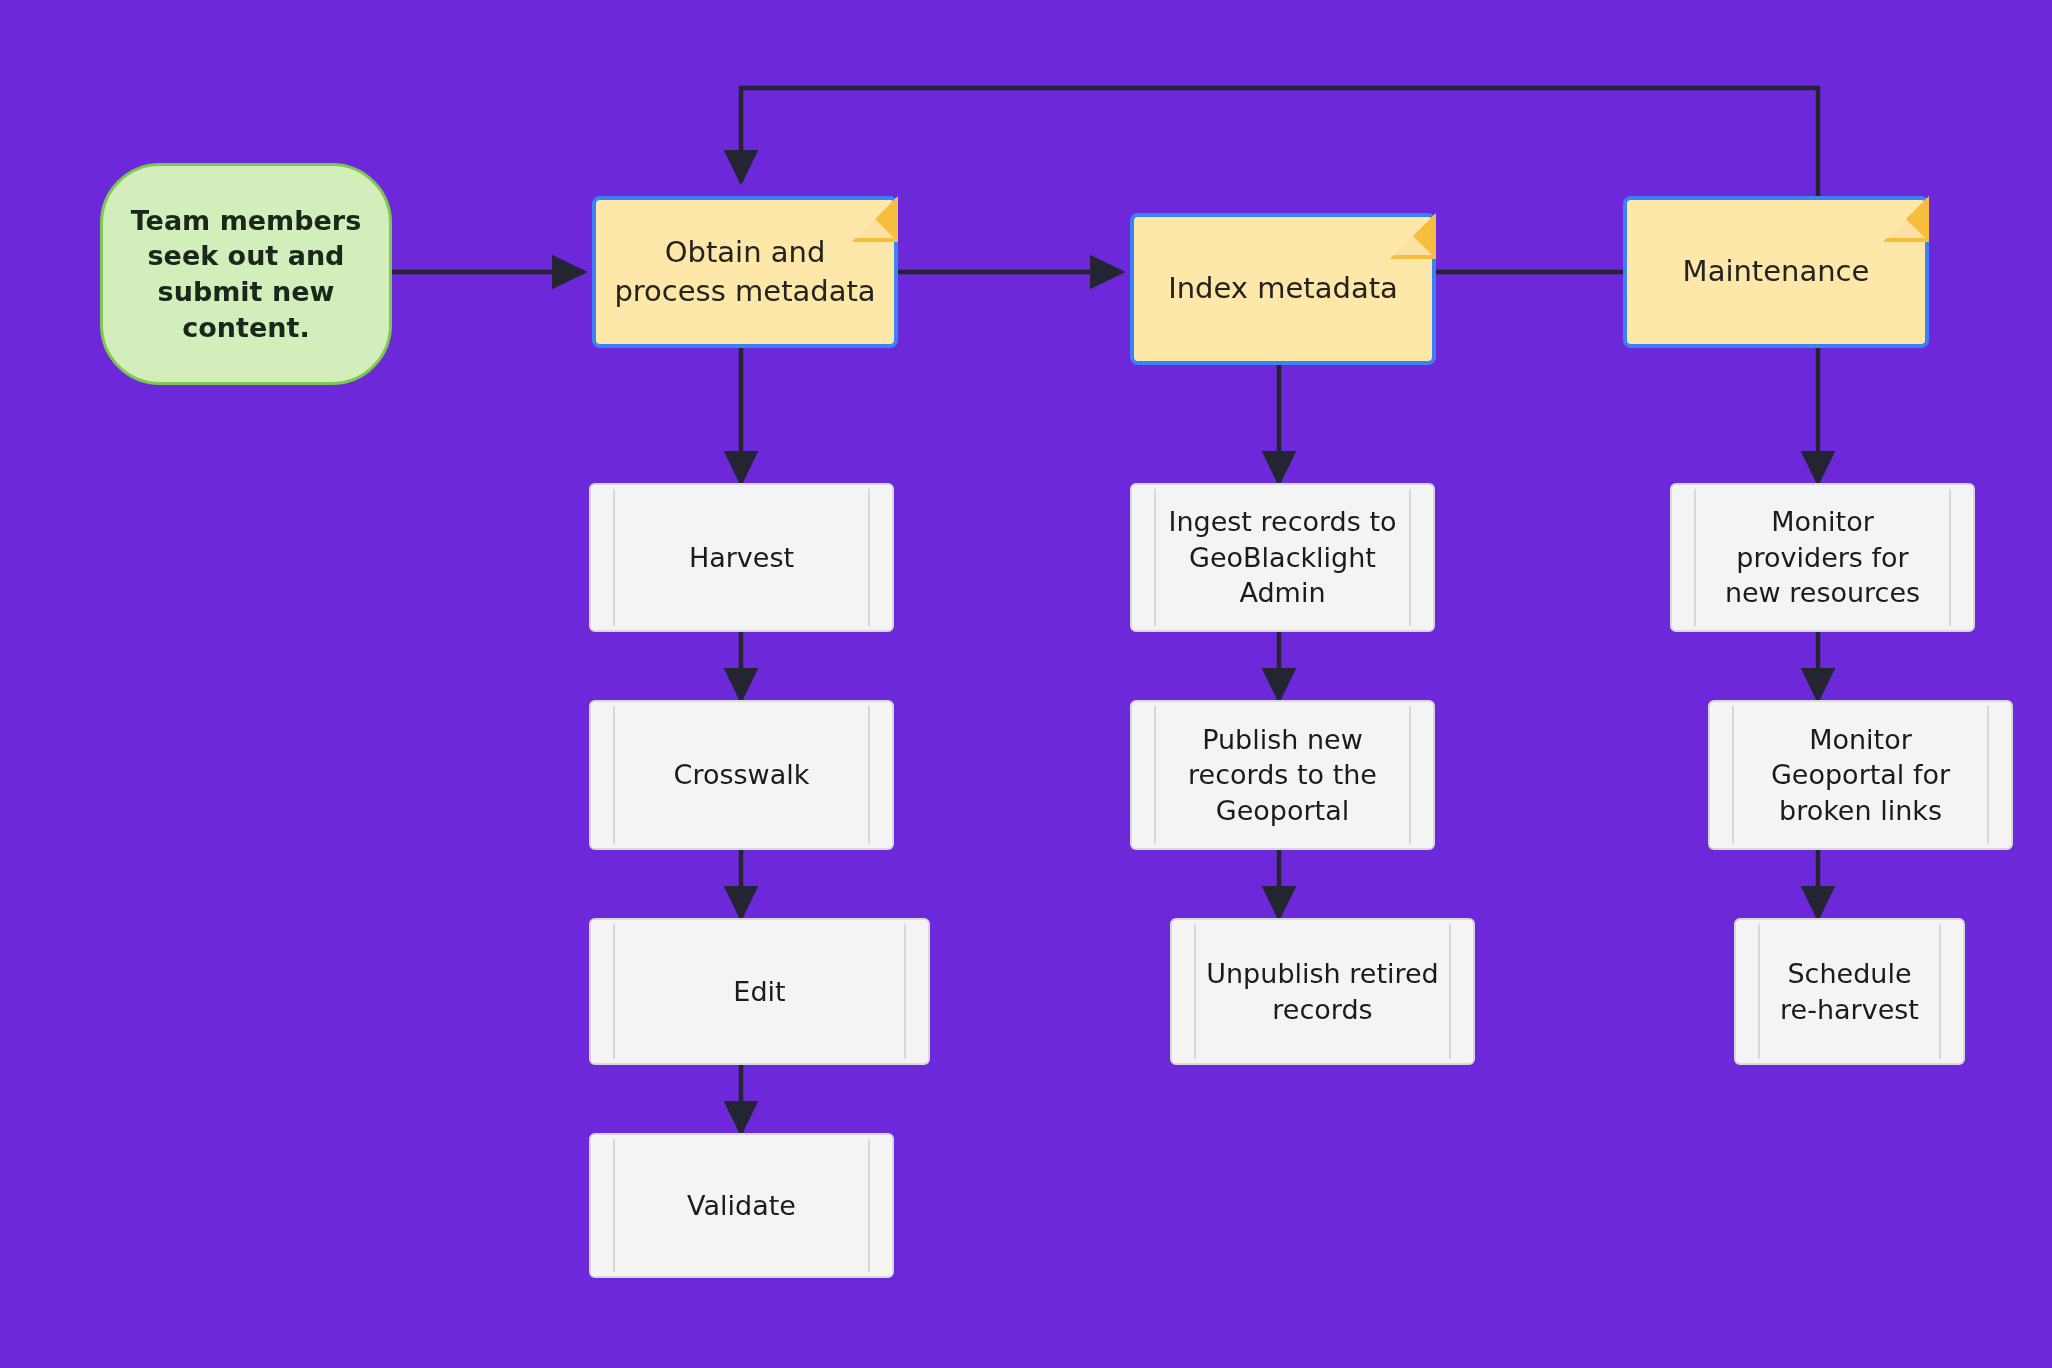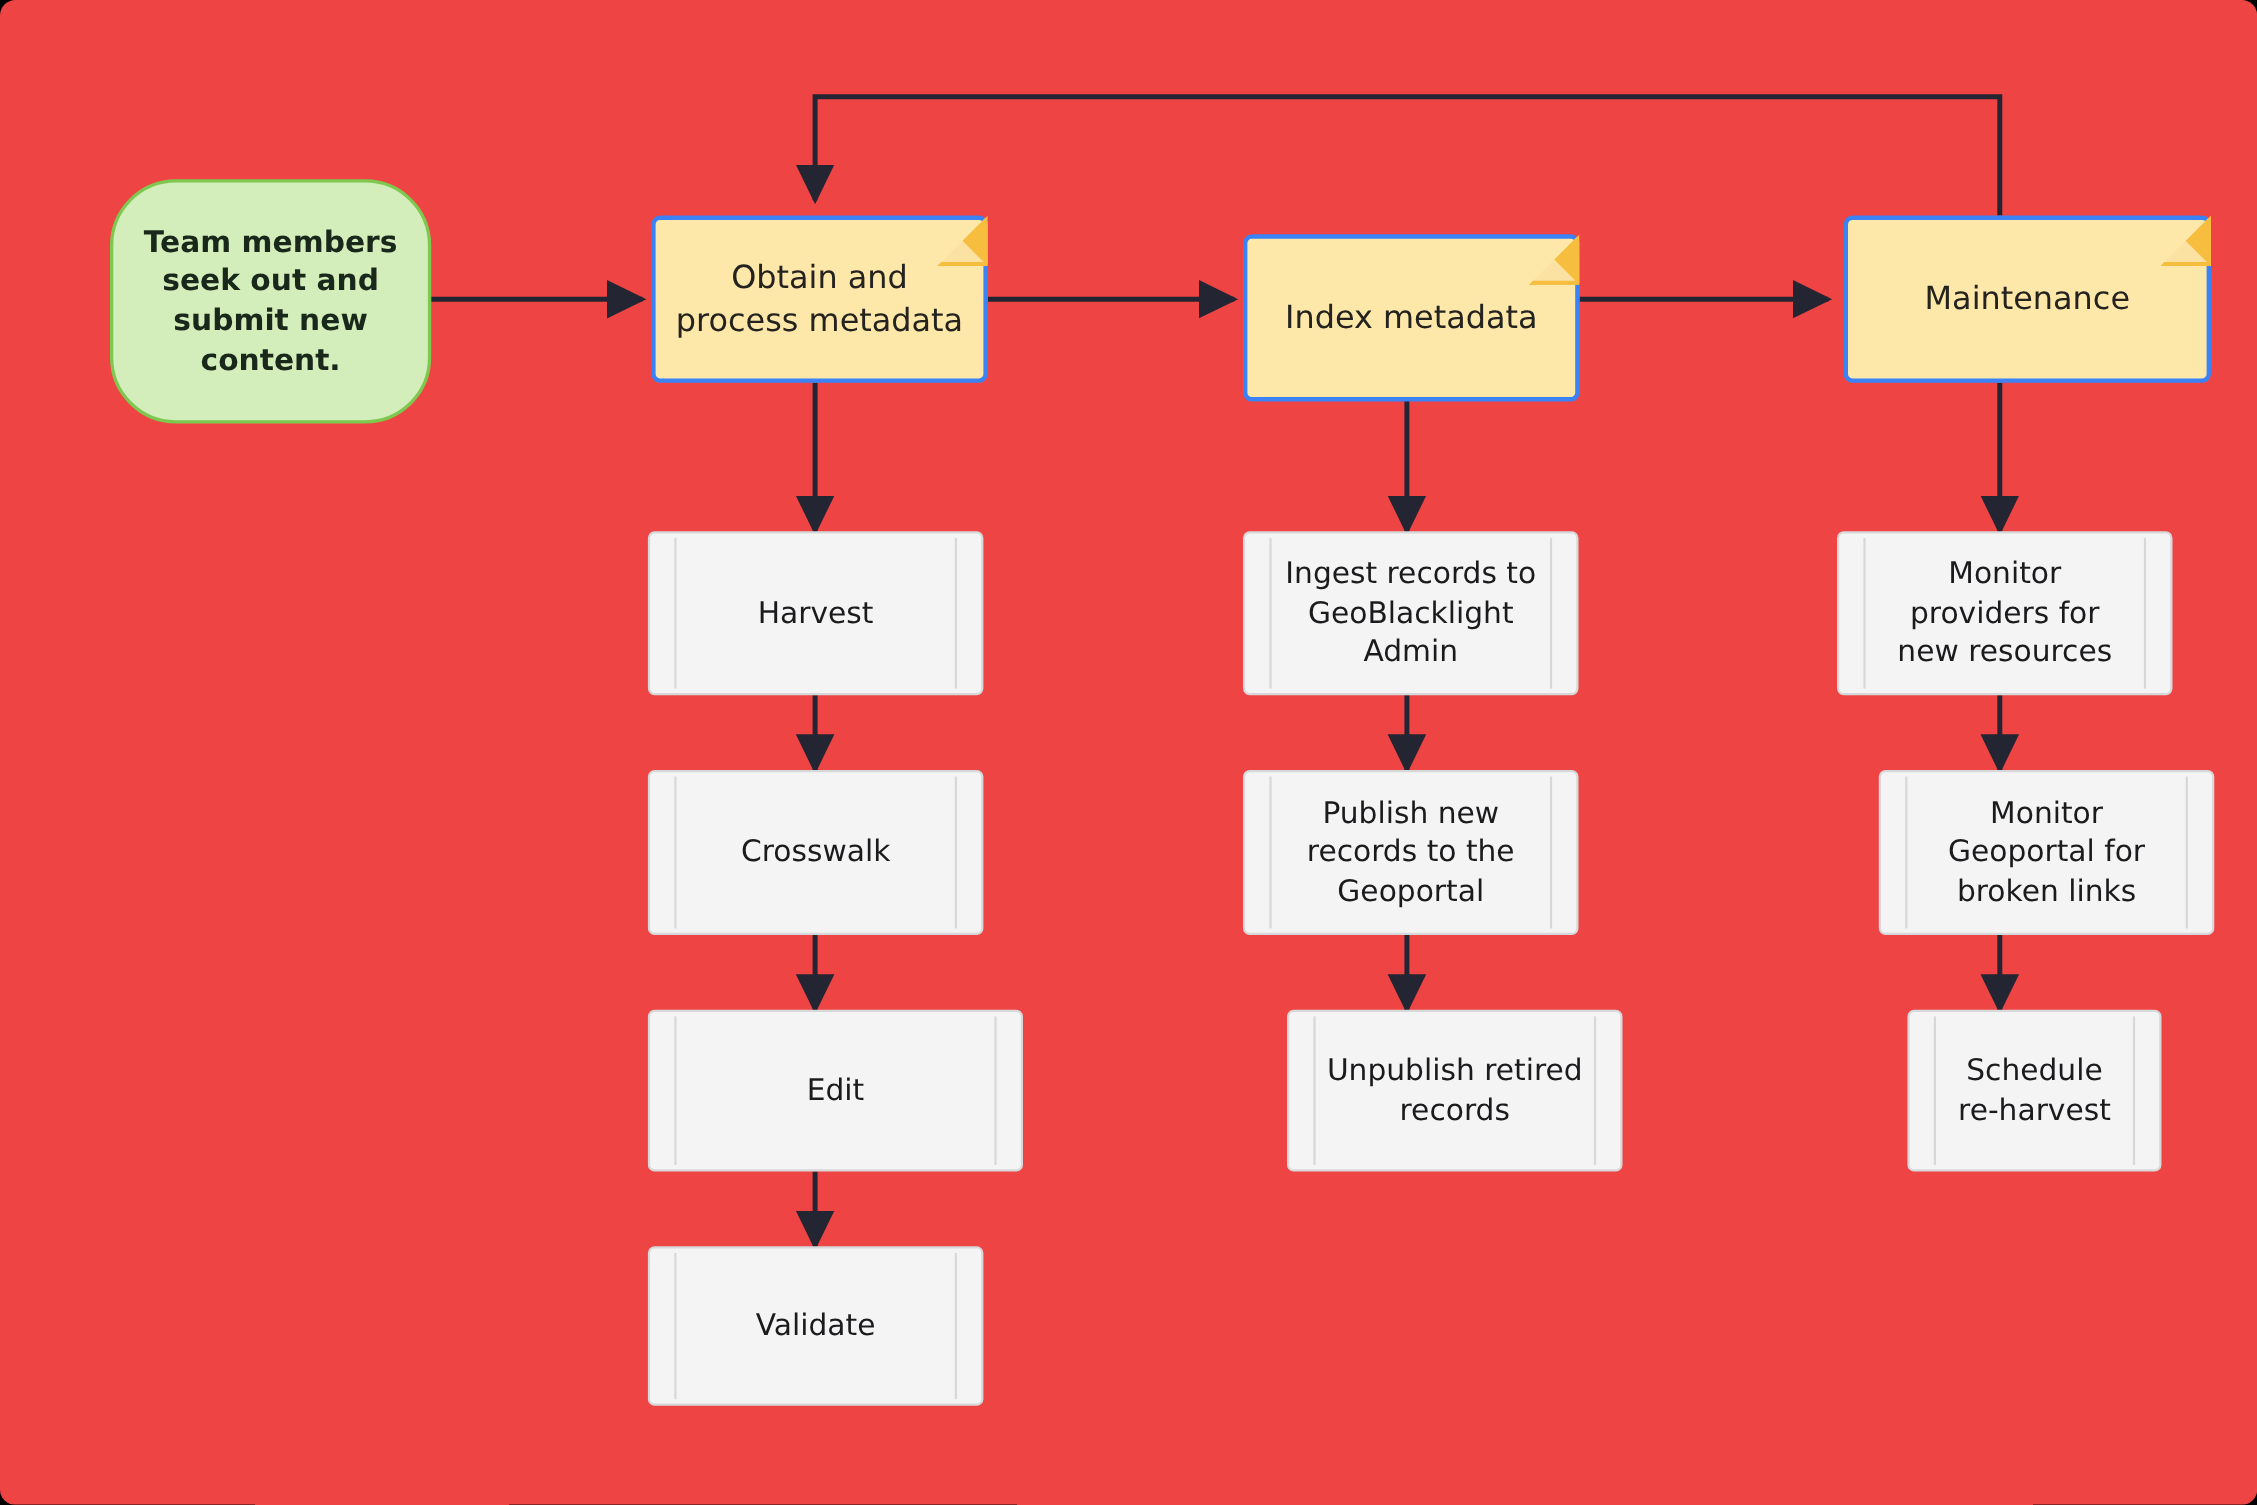--- a/index.html
+++ b/index.html
@@ -1,17 +1,17 @@
 <!DOCTYPE html>
 <html><head>
 <meta charset="utf-8">
 <style>
   html,body{margin:0;padding:0;background:#000;}
   body{width:2052px;height:1368px;overflow:hidden;font-family:"DejaVu Sans",sans-serif;}
-  #stage{position:relative;width:2052px;height:1368px;background:#ef4444;border-radius:14px;}
+  #stage{position:relative;width:2052px;height:1368px;background:#6d28d9;}
   #edges{position:absolute;left:0;top:0;width:2052px;height:1368px;pointer-events:none;}
 
   .node{position:absolute;box-sizing:border-box;display:flex;align-items:center;justify-content:center;text-align:center;}
 
   
   .start{
     background:#d3edbb;border:3px solid #7ec850;border-radius:60px;
     color:#19281a;font-weight:bold;font-size:27px;line-height:1.32;
     padding:10px 18px;
   }
@@ -89,21 +89,21 @@
   <div class="node note" style="left:592px;top:196px;width:306px;height:152px;">
     <span class="fold"></span>
     <span>Obtain and process metadata</span>
   </div>
 
   <div class="node note" style="left:1130px;top:213px;width:306px;height:152px;">
     <span class="fold"></span>
     <span>Index metadata</span>
   </div>
 
-  <div class="node note" style="left:1676px;top:196px;width:334px;height:152px;">
+  <div class="node note" style="left:1623px;top:196px;width:306px;height:152px;">
     <span class="fold"></span>
     <span>Maintenance</span>
   </div>
 
   <div class="node sub" style="left:589px;top:483px;width:305px;height:149px;">
     <span class="txt">Harvest</span>
   </div>
   <div class="node sub" style="left:589px;top:700px;width:305px;height:150px;">
     <span class="txt">Crosswalk</span>
   </div>

